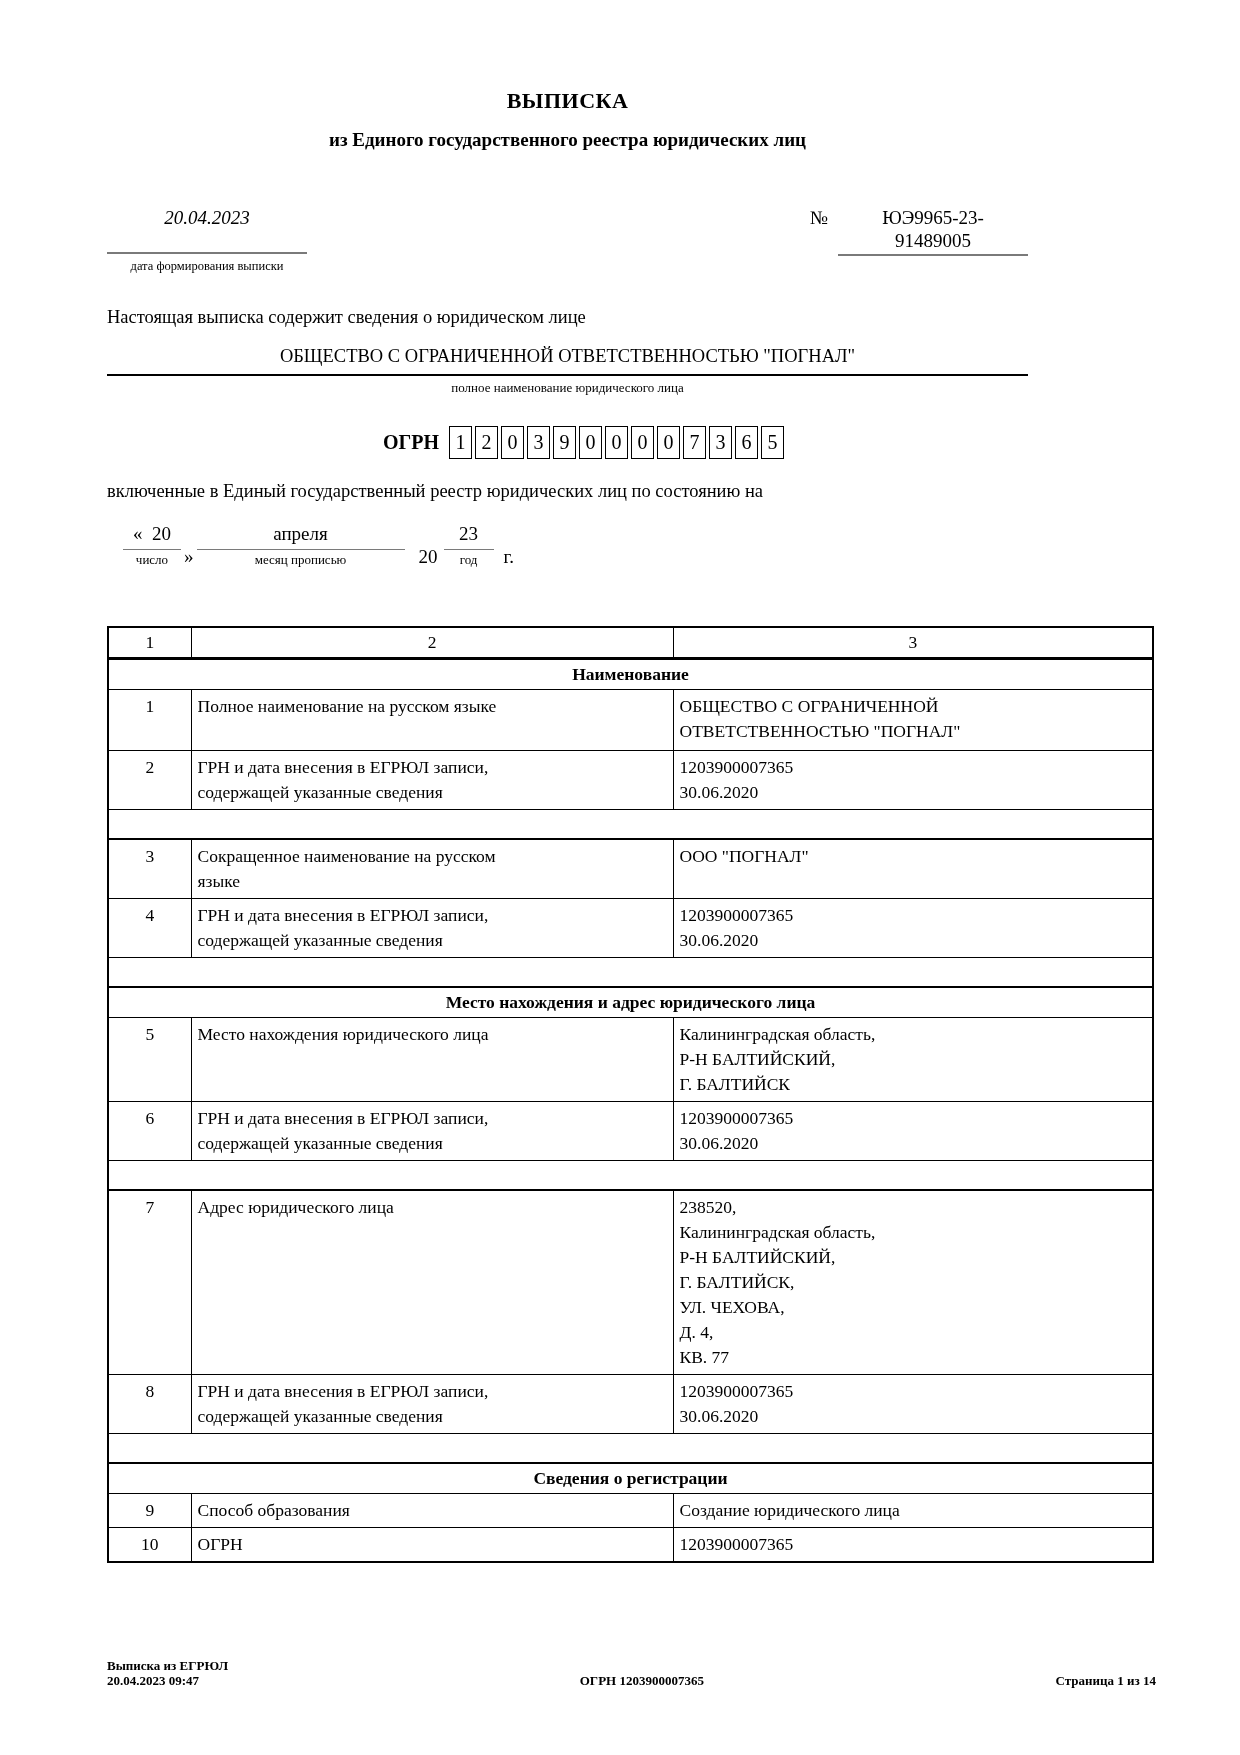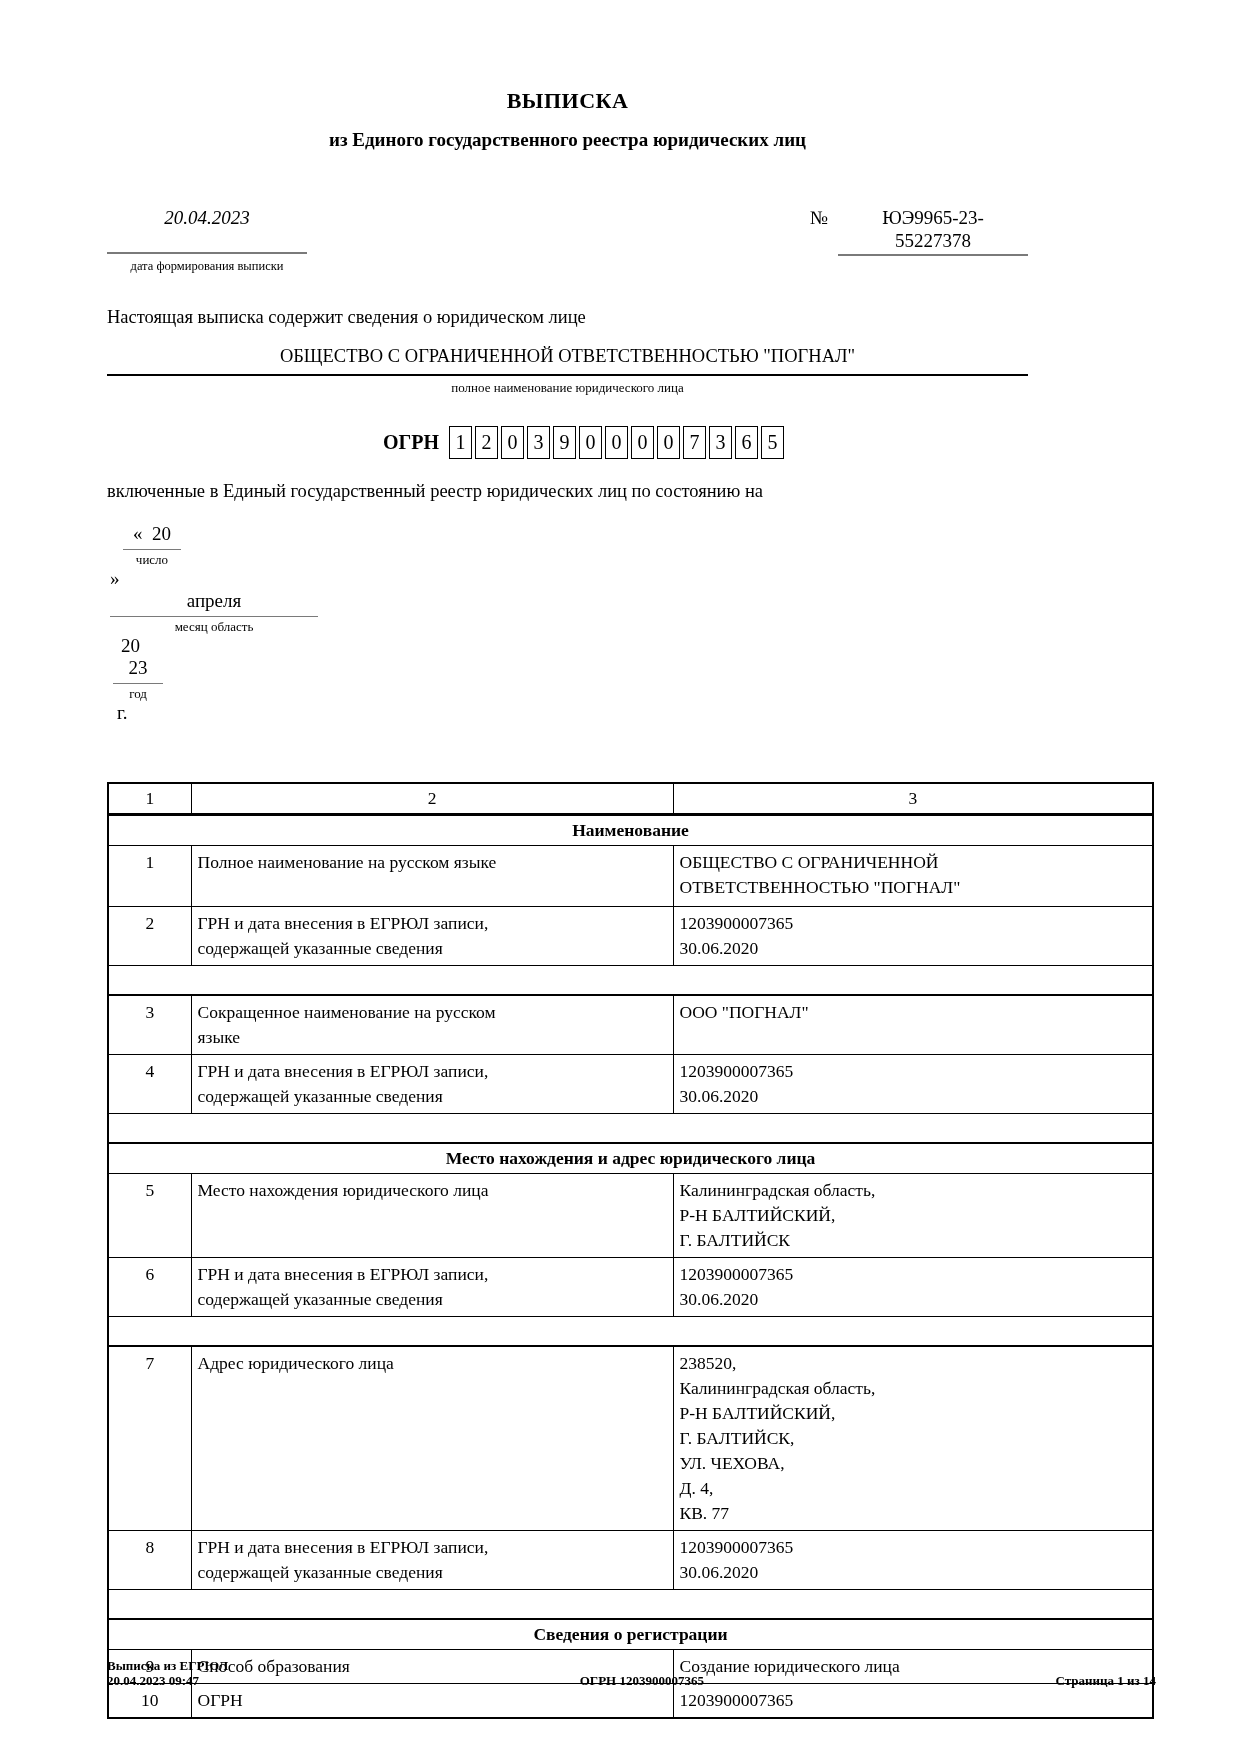--- a/index.html
+++ b/index.html
@@ -30,21 +30,21 @@
   .company-line { margin-top:16px; text-align:center; font-size:18.5px; line-height:23px; padding-bottom:6px; border-bottom:2px solid #000; }
   .company-caption { text-align:center; font-size:13px; line-height:16px; margin-top:4px; }
 
   .ogrn-row { margin-top:30px; display:flex; justify-content:center; align-items:center; transform:translateX(16px); }
   .ogrn-label { font-weight:bold; font-size:20px; margin-right:10px; }
   .ogrn-boxes { display:flex; gap:3px; }
   .ogrn-box { width:21px; height:31px; border:1.5px solid #000; display:flex; align-items:center; justify-content:center; font-size:20px; }
 
   .included { margin-top:20px; font-size:18.5px; line-height:24px; }
 
-  .asof { margin-top:20px; display:flex; align-items:flex-start; font-size:19px; line-height:22px;flex-direction:column; }
+  .asof { margin-top:20px; display:flex; align-items:flex-end; font-size:19px; line-height:22px; }
   .dfield { display:inline-flex; flex-direction:column; align-items:center; }
   .dline { border-bottom:1.5px solid #7a7a7a; padding:0 6px 4px; white-space:pre; text-align:center; }
   .dcaption { font-size:13px; line-height:16px; margin-top:2px; }
   .f-day { margin-left:16px; }
   .f-day .dline { min-width:46px; }
   .close-quote { margin-left:3px; }
   .f-month { margin-left:3px; }
   .f-month .dline { min-width:196px; }
   .century { margin-left:14px; }
   .f-year { margin-left:6px; }
@@ -75,21 +75,21 @@
 
     <div class="date-number-row">
       <div class="date-col">
         <div class="date-value">20.04.2023</div>
         <div class="date-caption">дата формирования выписки</div>
       </div>
       <div class="num-group">
         <span class="num-sign">№</span>
         <div class="num-stack">
           <div>ЮЭ9965-23-</div>
-          <div>55227378</div>
+          <div>91489005</div>
         </div>
       </div>
     </div>
 
     <div class="intro">Настоящая выписка содержит сведения о юридическом лице</div>
 
     <div class="company-line">ОБЩЕСТВО С ОГРАНИЧЕННОЙ ОТВЕТСТВЕННОСТЬЮ "ПОГНАЛ"</div>
     <div class="company-caption">полное наименование юридического лица</div>
 
     <div class="ogrn-row">
@@ -114,21 +114,21 @@
     <div class="included">включенные в Единый государственный реестр юридических лиц по состоянию на</div>
 
     <div class="asof">
       <span class="dfield f-day">
         <span class="dline"><span>«</span>&nbsp;&nbsp;<span>20</span></span>
         <span class="dcaption">число</span>
       </span>
       <span class="close-quote">»</span>
       <span class="dfield f-month">
         <span class="dline">апреля</span>
-        <span class="dcaption">месяц область</span>
+        <span class="dcaption">месяц прописью</span>
       </span>
       <span class="century">20</span>
       <span class="dfield f-year">
         <span class="dline">23</span>
         <span class="dcaption">год</span>
       </span>
       <span class="year-suffix">г.</span>
     </div>
   </div>
 

